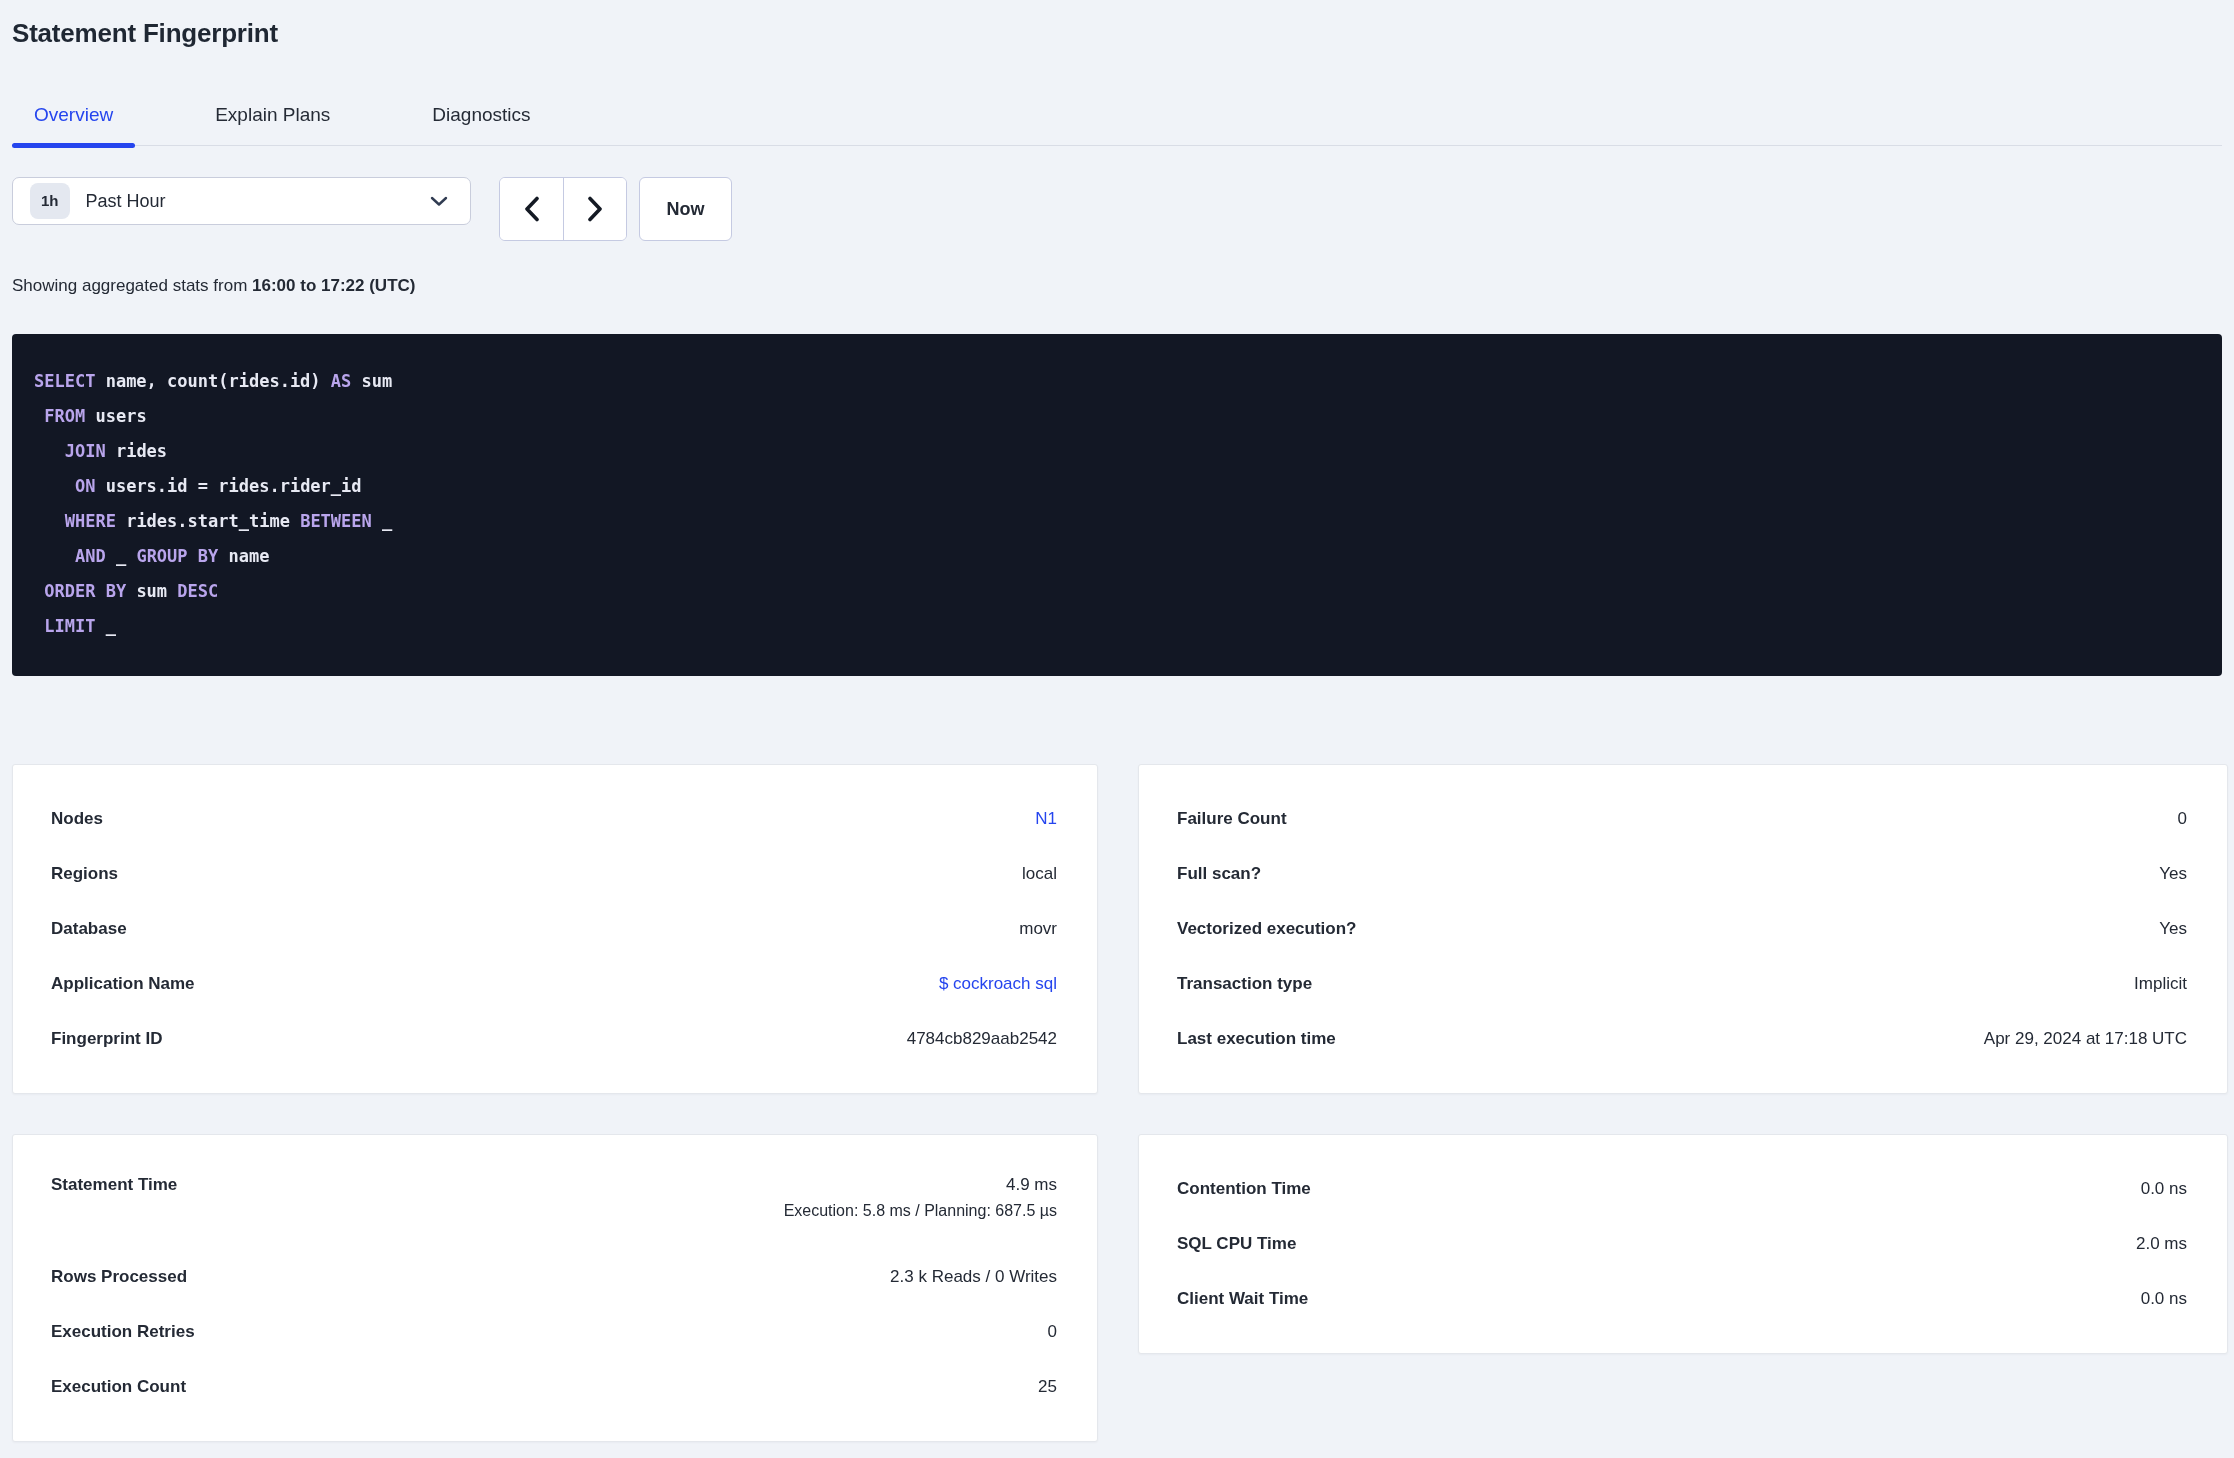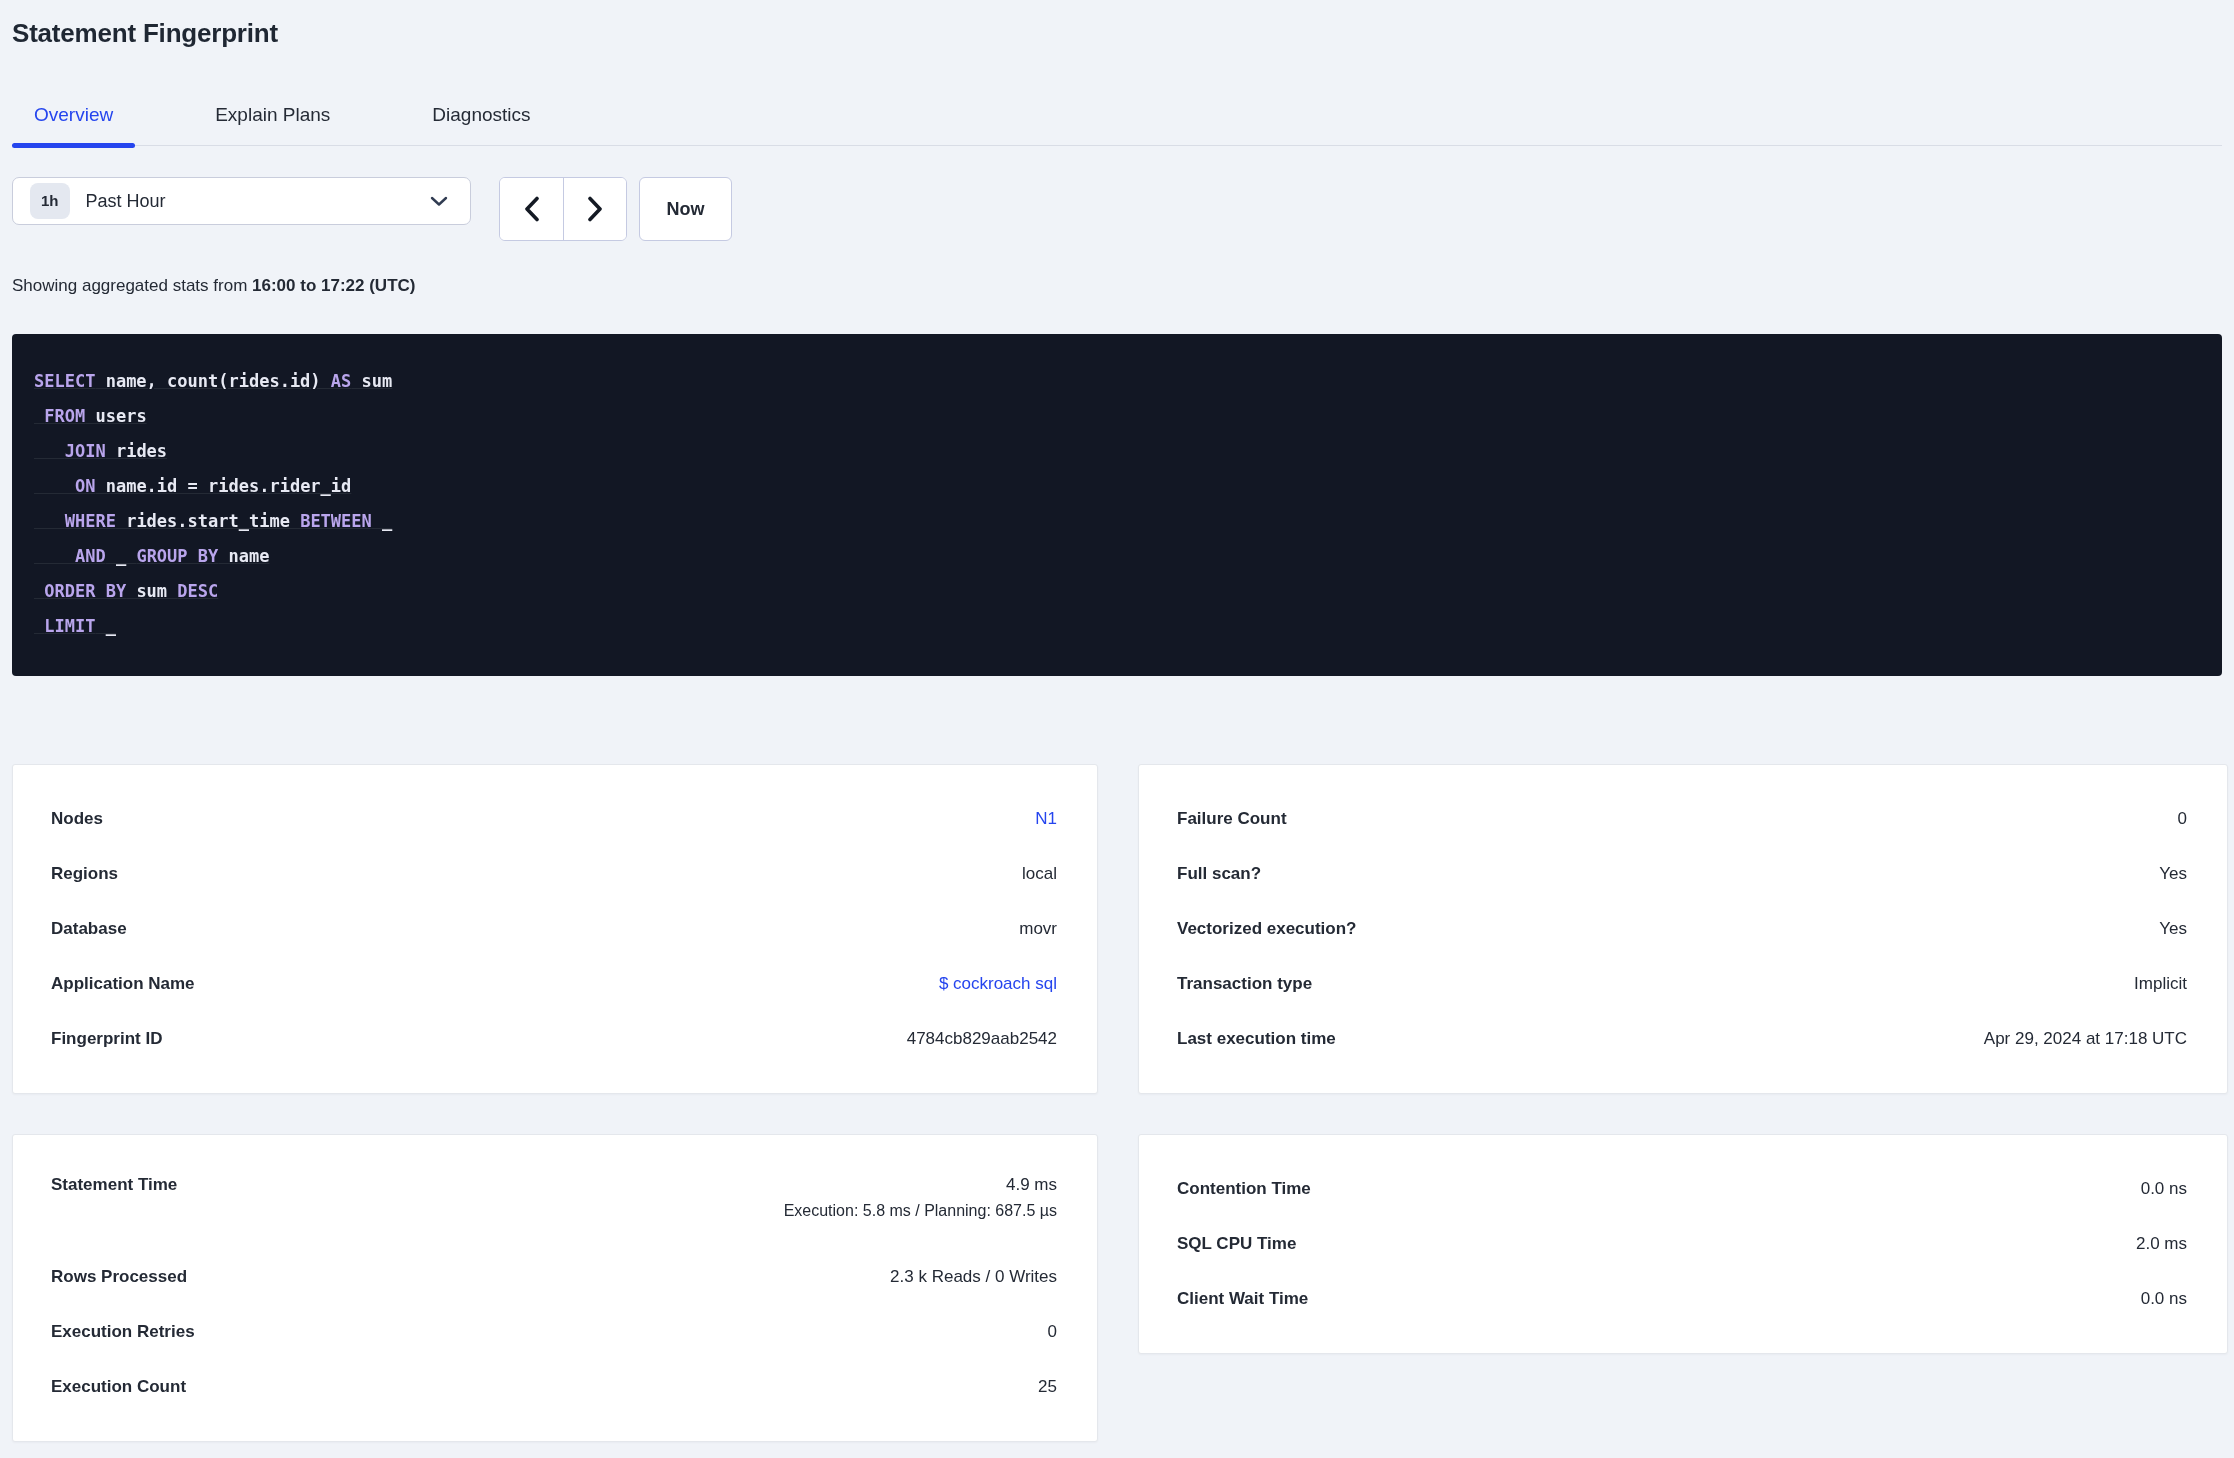--- a/index.html
+++ b/index.html
@@ -77,21 +77,20 @@
   .sql-box {
     margin-top:36px;
     background:#121724; border-radius:4px;
     padding:30px 22px 32px;
   }
   .sql-code { display:block; }
   .sql-line {
     font-family:"DejaVu Sans Mono", monospace;
     font-size:17px; font-weight:600; line-height:35px;
     white-space:pre;
-    text-decoration:underline;
   }
   .sql-line .kw { color:#B9A5EC; }
   .sql-line .tx { color:#E7E9F3; }
 
   
   .cards {
     margin-top:88px;
     display:grid;
     grid-template-columns:1086px 1090px;
     column-gap:35px; row-gap:47px;
@@ -160,21 +159,21 @@
     <button class="now-btn">Now</button>
   </div>
 
   <p class="stats-line"><span>Showing aggregated stats from </span><b>16:00 to 17:22 (UTC)</b></p>
 
   <div class="sql-box">
     <code class="sql-code">
         <div class="sql-line"><span class="kw">SELECT</span><span class="tx"> name, count(rides.id) </span><span class="kw">AS</span><span class="tx"> sum</span></div>
         <div class="sql-line"><span class="tx"> </span><span class="kw">FROM</span><span class="tx"> users</span></div>
         <div class="sql-line"><span class="tx">   </span><span class="kw">JOIN</span><span class="tx"> rides</span></div>
-        <div class="sql-line"><span class="tx">    </span><span class="kw">ON</span><span class="tx"> name.id = rides.rider_id</span></div>
+        <div class="sql-line"><span class="tx">    </span><span class="kw">ON</span><span class="tx"> users.id = rides.rider_id</span></div>
         <div class="sql-line"><span class="tx">   </span><span class="kw">WHERE</span><span class="tx"> rides.start_time </span><span class="kw">BETWEEN</span><span class="tx"> _</span></div>
         <div class="sql-line"><span class="tx">    </span><span class="kw">AND</span><span class="tx"> _ </span><span class="kw">GROUP BY</span><span class="tx"> name</span></div>
         <div class="sql-line"><span class="tx"> </span><span class="kw">ORDER BY</span><span class="tx"> sum </span><span class="kw">DESC</span></div>
         <div class="sql-line"><span class="tx"> </span><span class="kw">LIMIT</span><span class="tx"> _</span></div>
       </code>
   </div>
 
   <div class="cards">
     <section class="card">
         <div class="crow">

